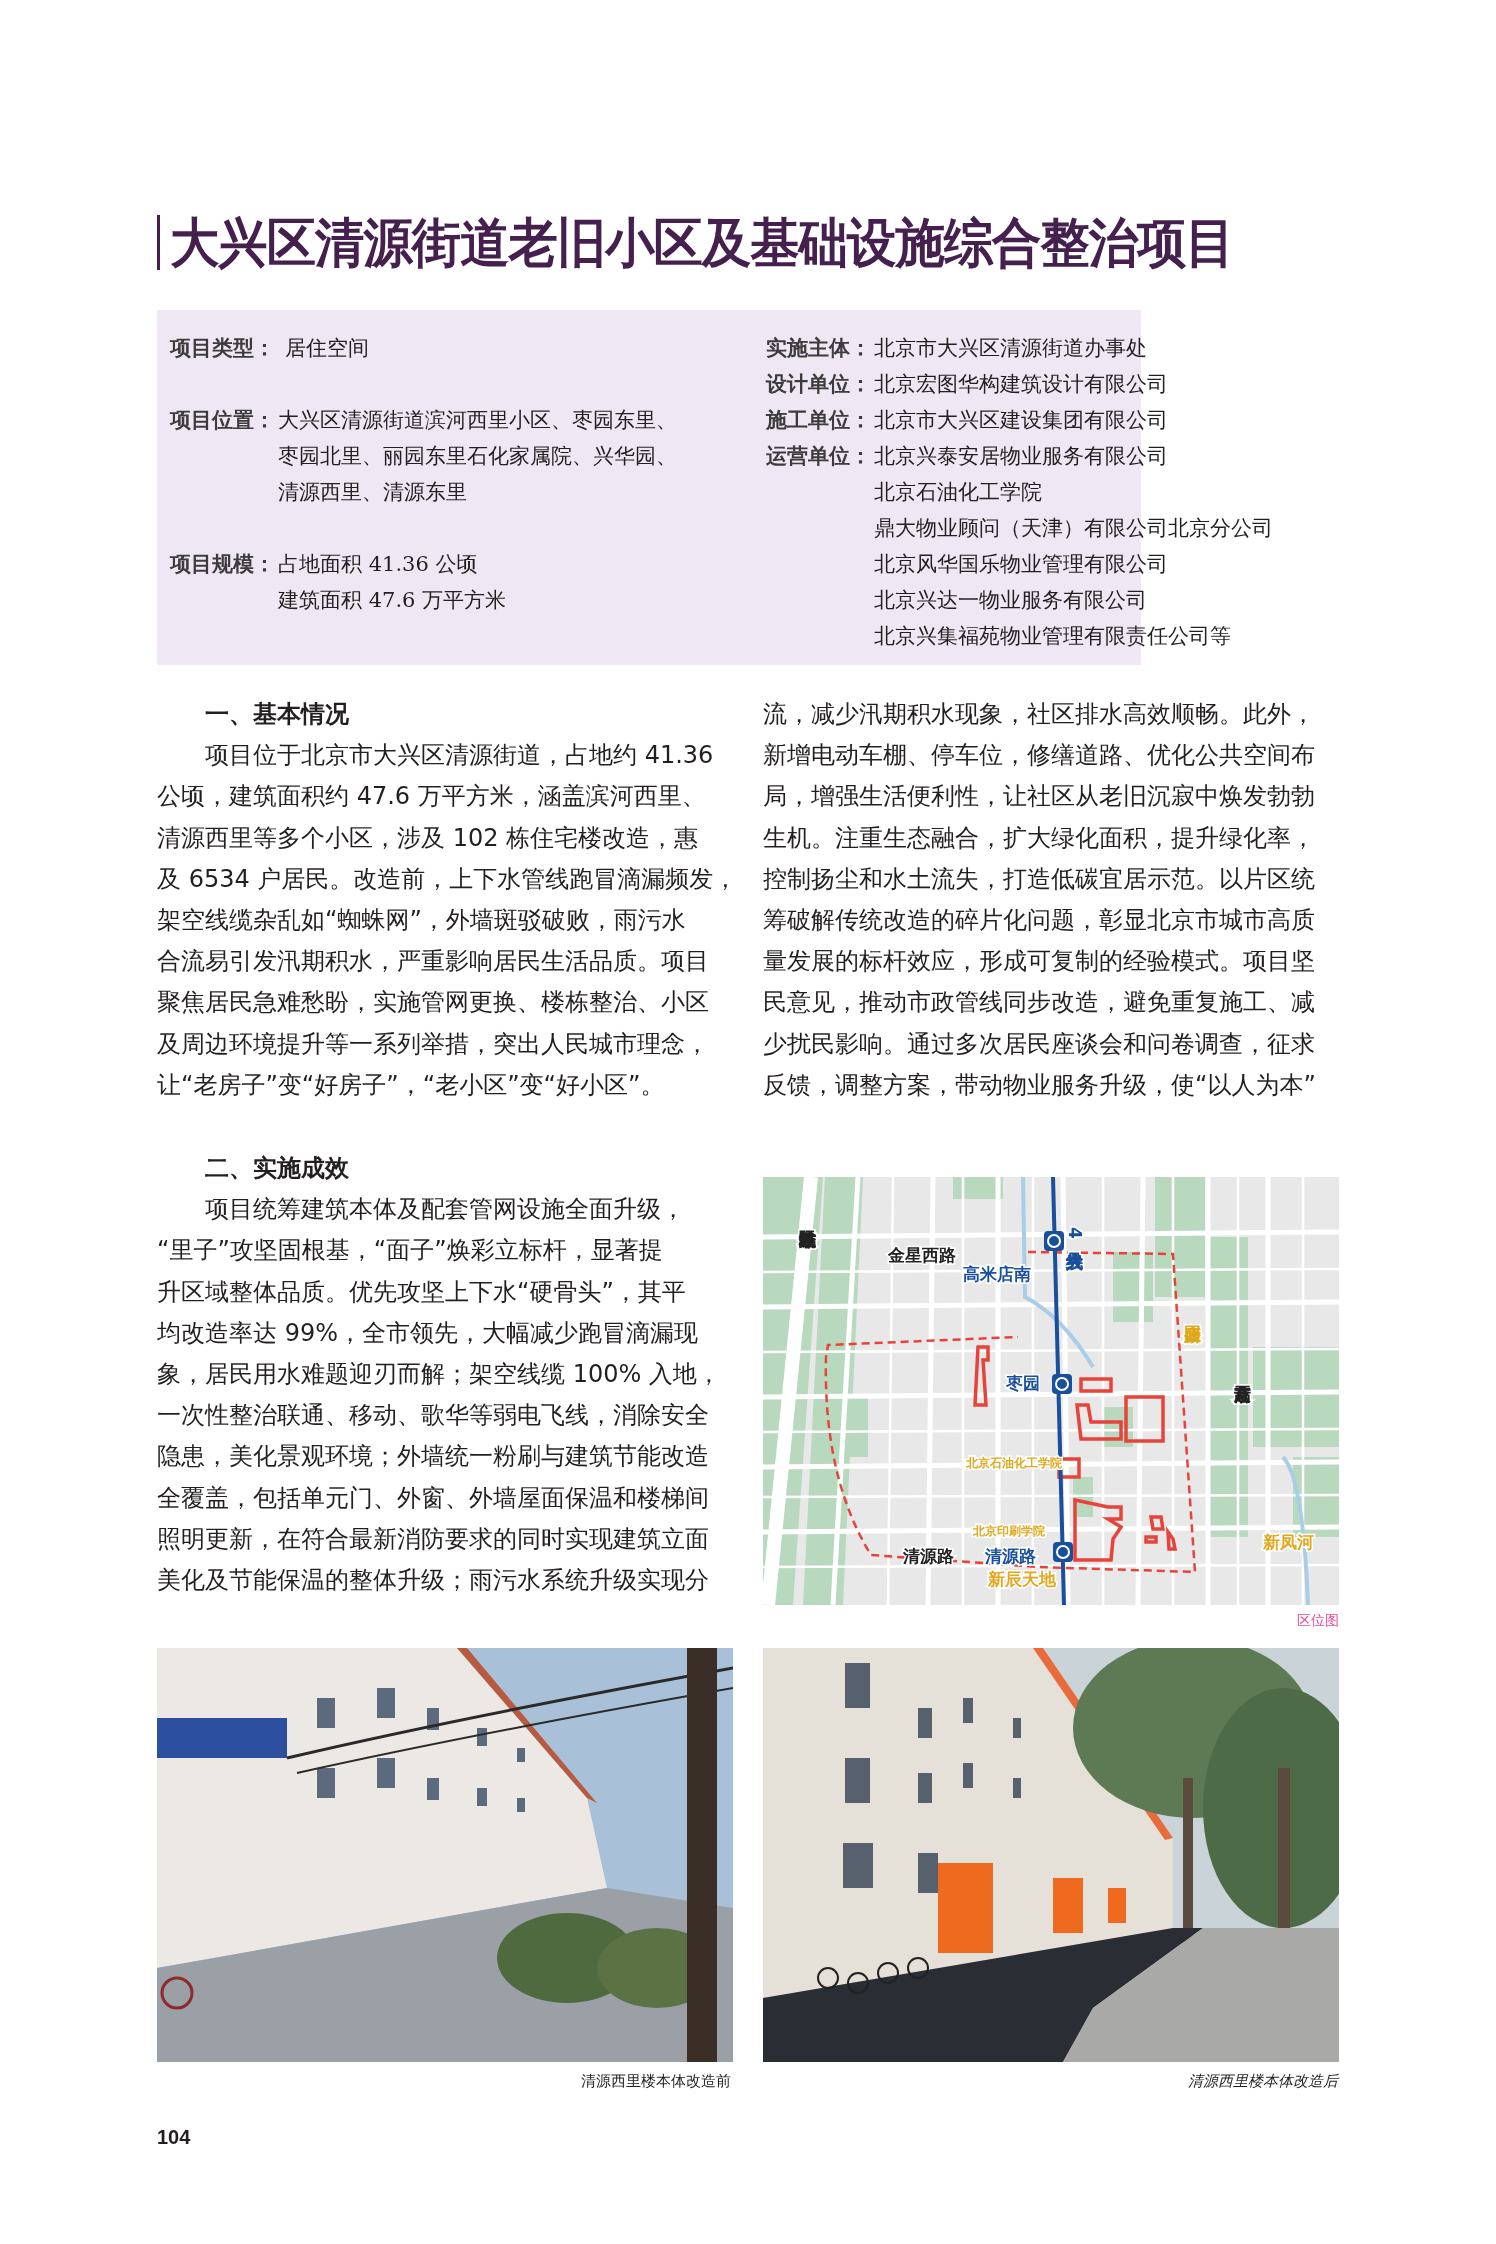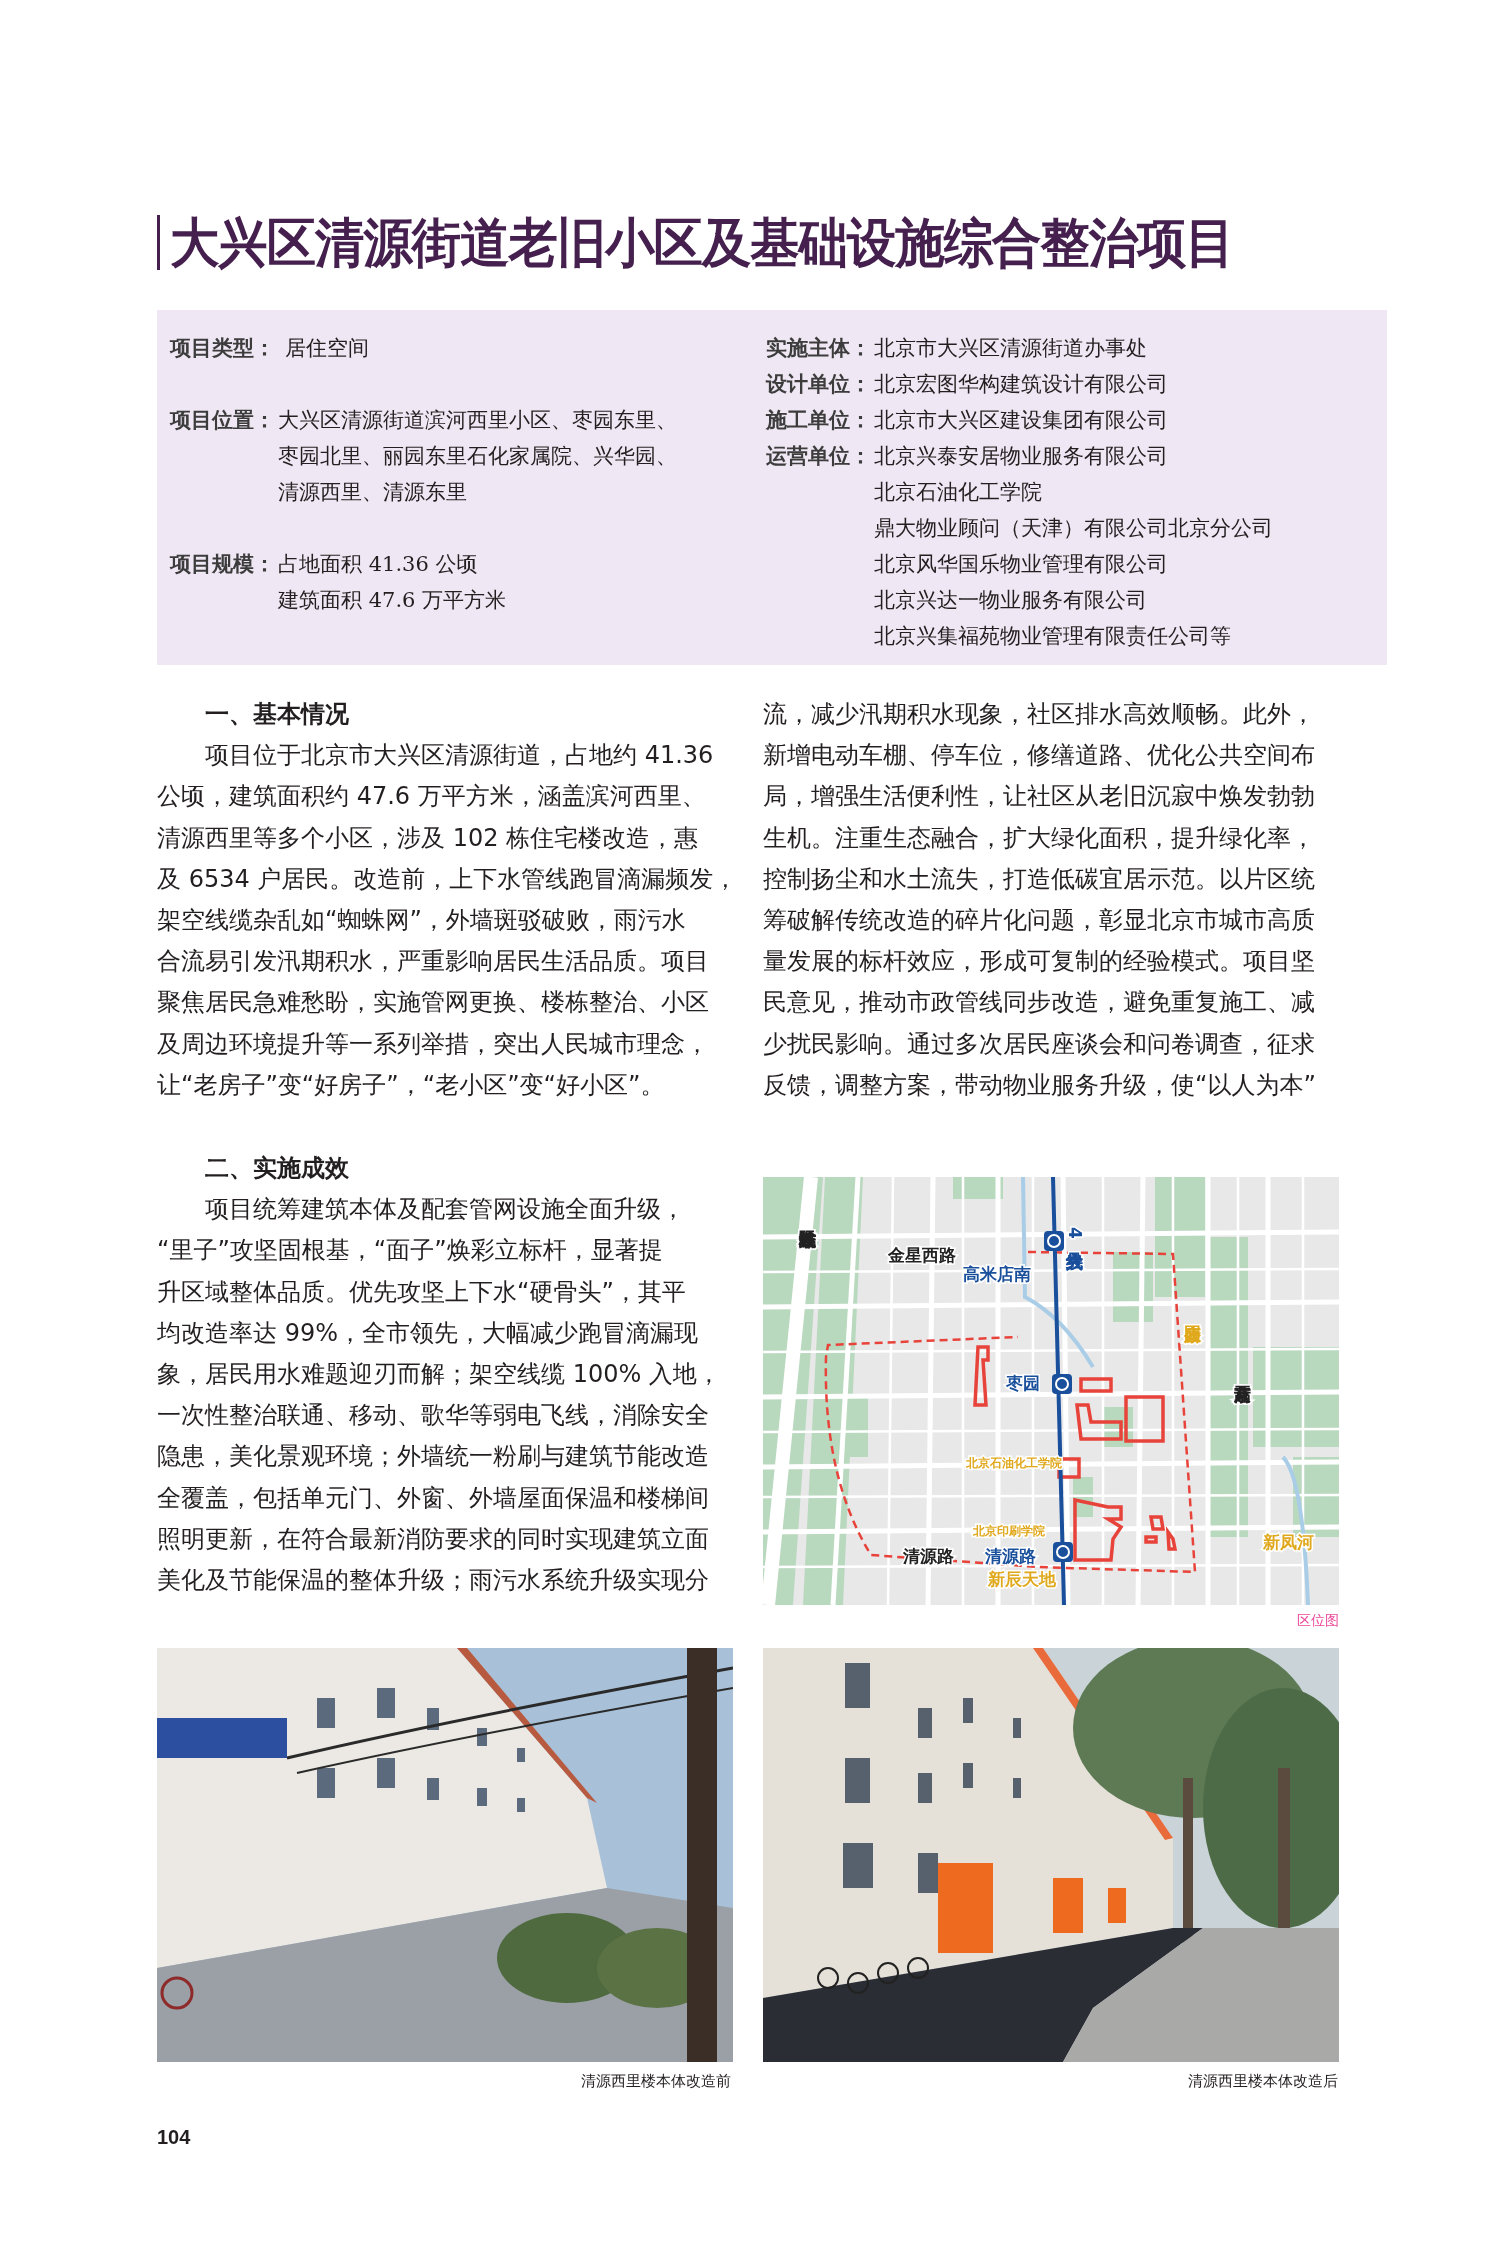--- a/index.html
+++ b/index.html
@@ -2,21 +2,21 @@
 <html><head>
   <meta charset="utf-8">
   <style>
     * { box-sizing: border-box; margin: 0; padding: 0; }
     html, body { width: 1496px; height: 2244px; background: #ffffff; }
     body { position: relative; font-family: "DejaVu Sans", "Liberation Sans", sans-serif; color: #231f20; overflow: hidden; }
 
     .title-bar { position: absolute; left: 157px; top: 215px; width: 3px; height: 55px; background: #45204f; }
     .title { position: absolute; left: 170px; top: 208px; font-family: "DejaVu Sans", sans-serif; font-weight: bold; font-size: 53px; letter-spacing: -1px; color: #45204f; white-space: nowrap; transform: scaleX(0.93); transform-origin: left top; }
 
-    .info-box { position: absolute; left: 157px; top: 310px; width: 1230px; height: 355px; background: #efe7f3; }
+    .info-box { position: absolute; left: 157px; top: 310px; width: 984px; height: 355px; background: #efe7f3; }
     .info-col { position: absolute; top: 20px; font-family: "DejaVu Serif", serif; font-size: 21px; color: #231f20; }
     .info-left { left: 13px; }
     .info-right { left: 609px; }
     .info-row { display: flex; line-height: 36px; }
     .info-label { font-family: "DejaVu Sans", sans-serif; font-weight: bold; color: #3c3c3c; width: 108px; flex-shrink: 0; white-space: nowrap; }
     .info-value { white-space: nowrap; margin-left: 7px; }
     .info-lines div { white-space: nowrap; }
     .gap-1 { height: 36px; }
 
     .body-text { position: absolute; font-size: 24px; line-height: 41.2px; color: #231f20; text-align: justify; }
@@ -27,21 +27,21 @@
 
     .map { position: absolute; left: 763px; top: 1177px; width: 576px; height: 428px; background: #e9e9ea; overflow: hidden; }
     .map svg { display: block; }
     .map-caption { position: absolute; right: 157px; top: 1612px; font-family: Liberation Serif, serif; font-size: 14px; color: #ec4899; }
 
     .photo { position: absolute; top: 1648px; width: 576px; height: 414px; overflow: hidden; }
     .photo-before { left: 157px; }
     .photo-after { left: 763px; }
     .photo-caption { position: absolute; top: 2072px; font-family: "DejaVu Serif", serif; font-size: 15px; color: #231f20; }
     .caption-before { right: 765px; }
-    .caption-after { right: 158px; }
+    .caption-after { right: 158px; font-style: italic; }
 
     .page-number { position: absolute; left: 157px; top: 2126px; font-family: "Liberation Sans", sans-serif; font-weight: bold; font-size: 20px; color: #231f20; }
   </style>
 </head>
 <body>
 
 <div class="title-bar"></div>
 <h1 class="title">大兴区清源街道老旧小区及基础设施综合整治项目</h1>
 
 <div class="info-box">

